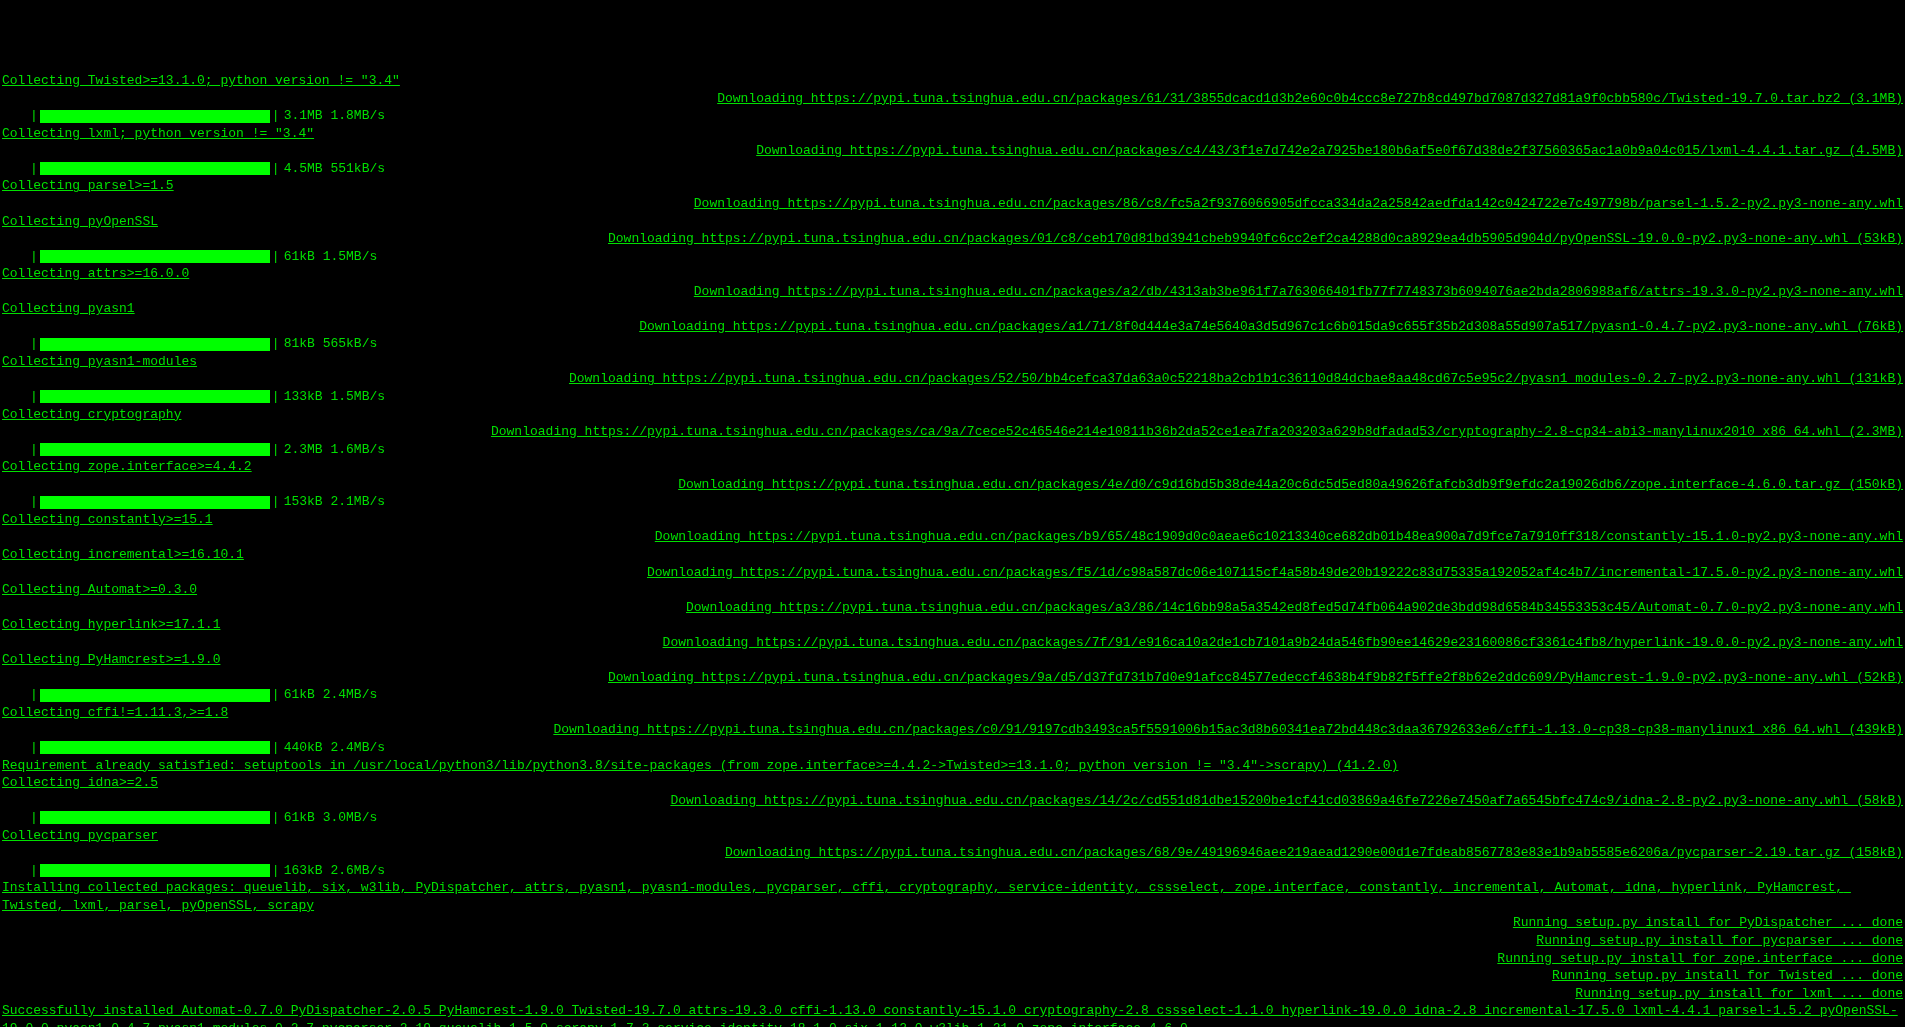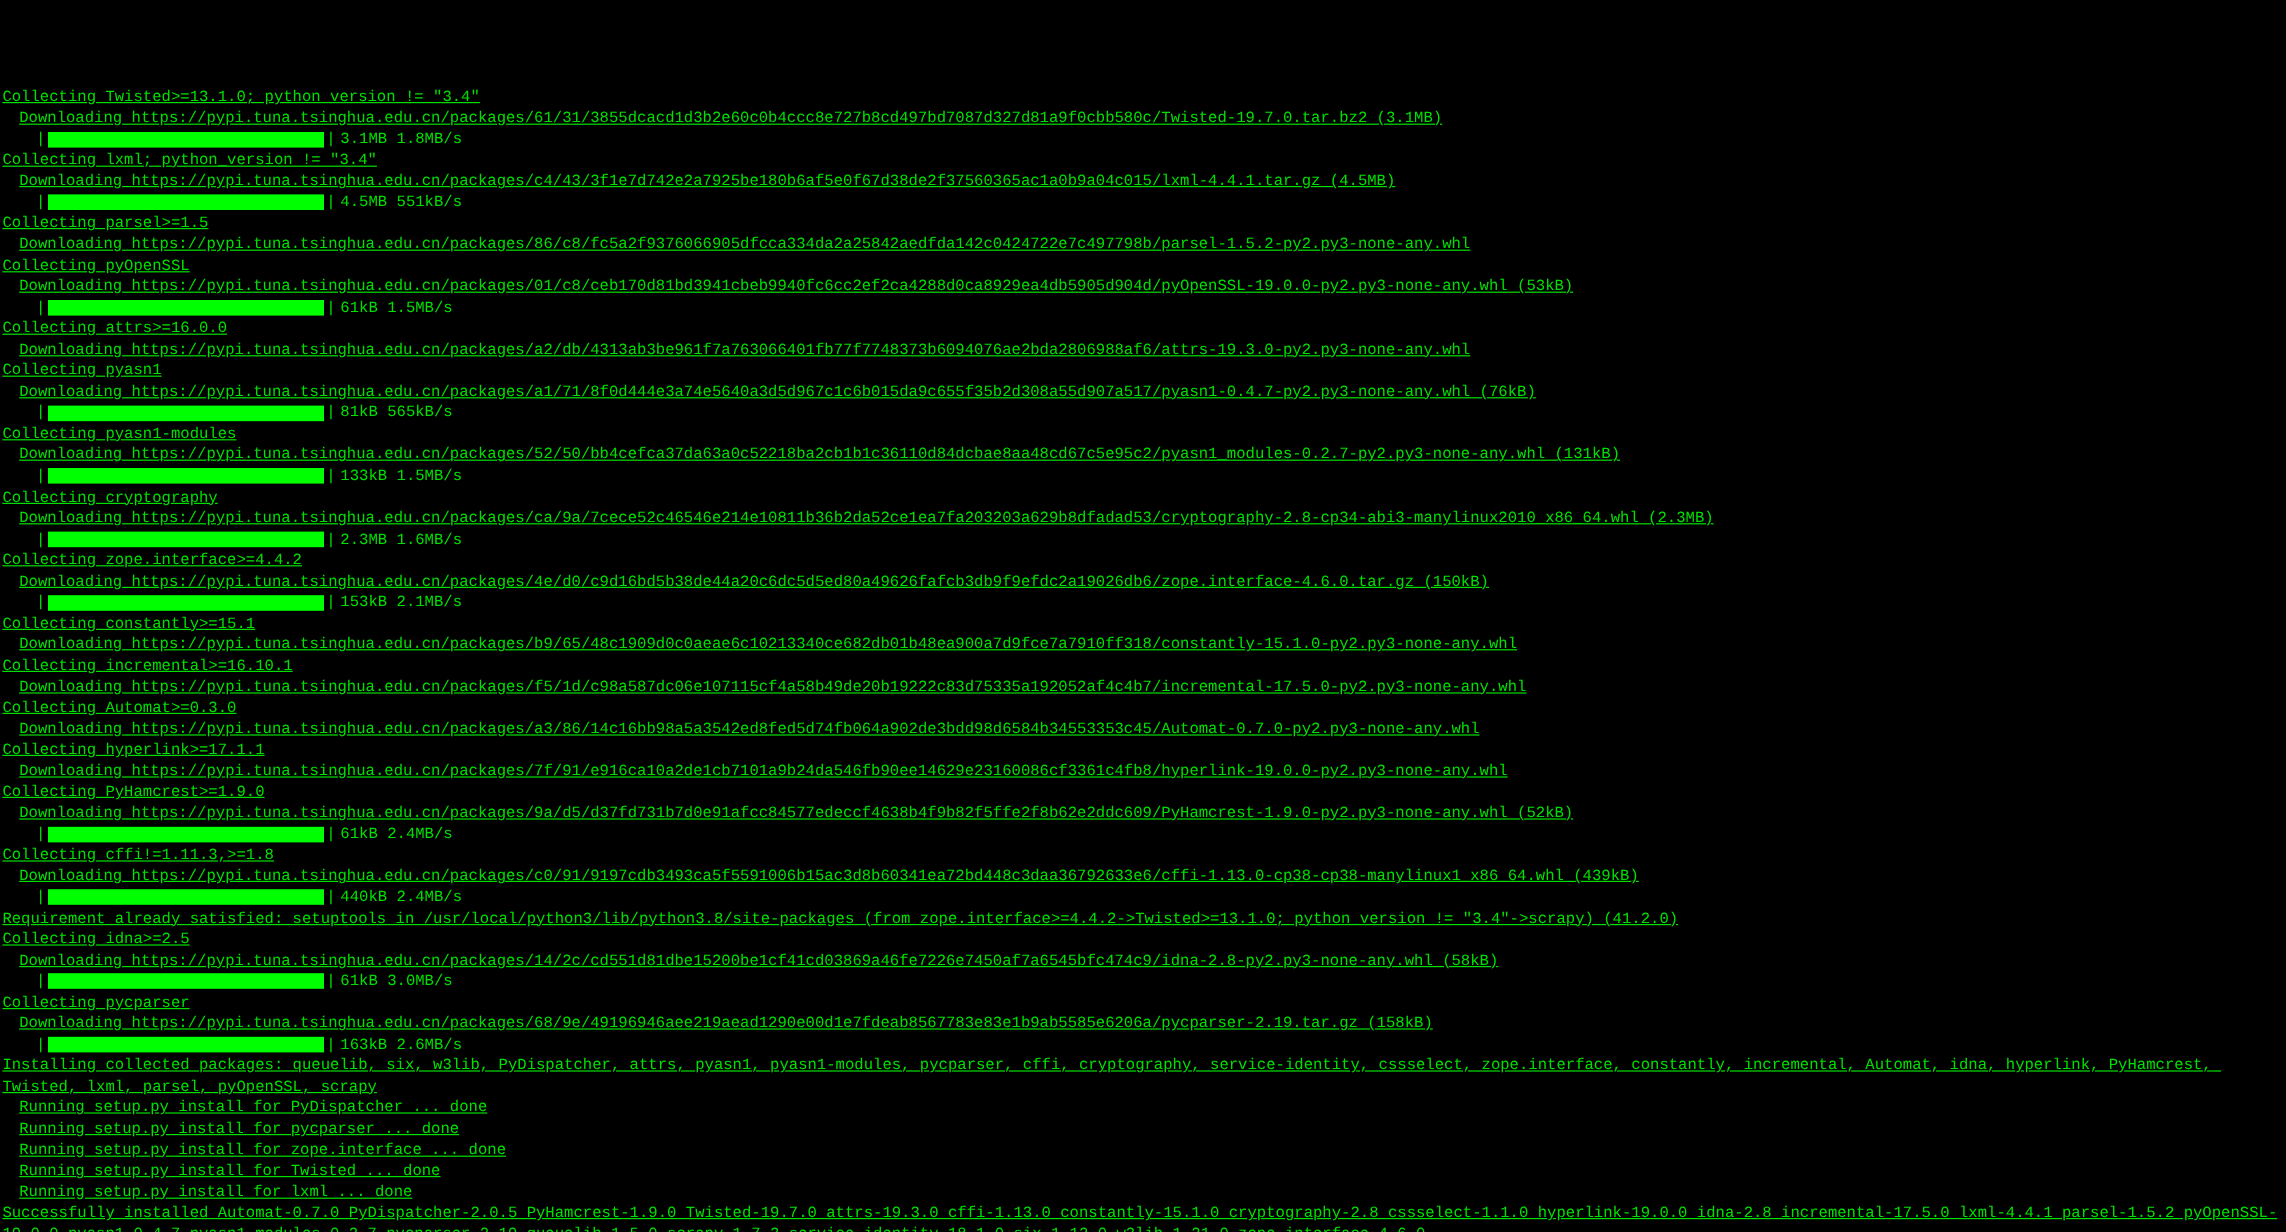--- a/index.html
+++ b/index.html
@@ -7,21 +7,21 @@
       background: #000;
       font-family: 'Courier New', monospace;
       font-size: 13px;
       color: #00e000;
       padding: 2px;
       white-space: pre;
       line-height: 1.35;
       overflow-x: auto;
     }
     .line { white-space: pre-wrap; text-decoration: underline; }
-    .indent1 { padding-left: 14px; }
+    .indent1 { padding-left: 14px; text-align: right; }
     .progress-row {
       display: flex;
       align-items: center;
       padding-left: 28px;
     }
     .progress-pipe { color: #00e000; }
     .progress-bar {
       display: inline-block;
       background: #00ff00;
       height: 13px;

